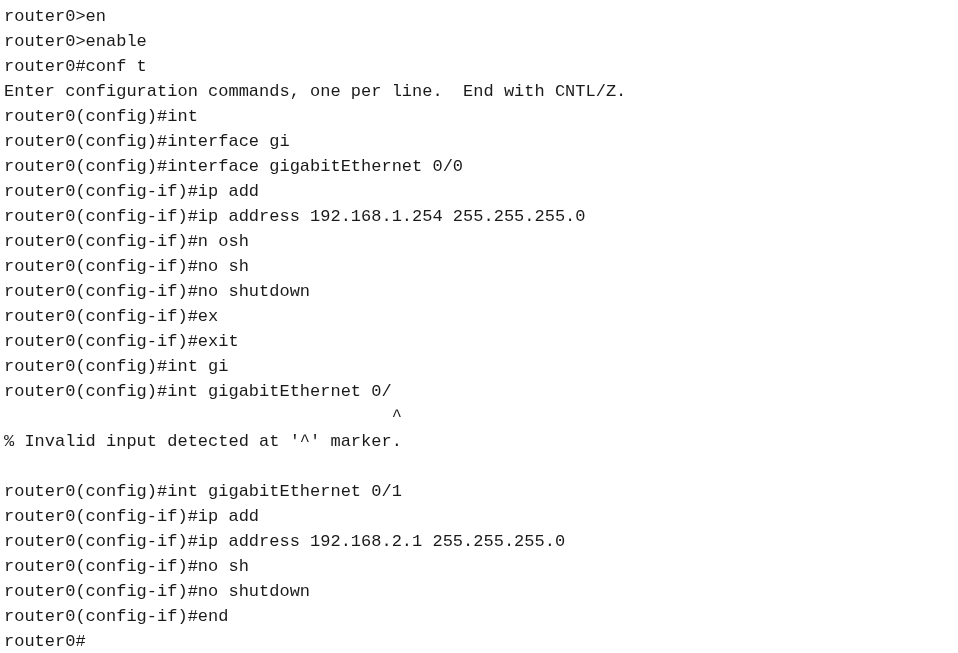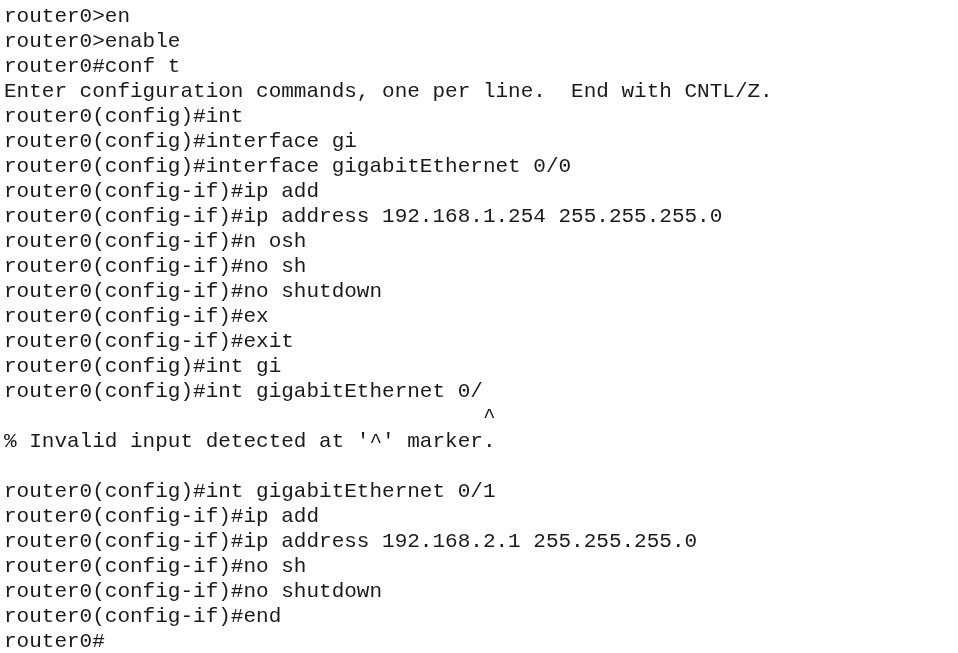--- a/index.html
+++ b/index.html
@@ -27,21 +27,21 @@
     letter-spacing: 0px;
     white-space: pre;
     -webkit-font-smoothing: antialiased;
   }
   .term-line {
     display: block;
     height: 25px;
     line-height: 25px;
     white-space: pre;
     font-family: "Liberation Mono", "DejaVu Sans Mono", monospace;
-    font-size: 21px;
+    font-size: 17px;
     color: #1a1a1a;
     min-height: 25px;
   }
   .term-line.blank {
     color: transparent;
   }
 </style>
 </head>
 <body>
 

